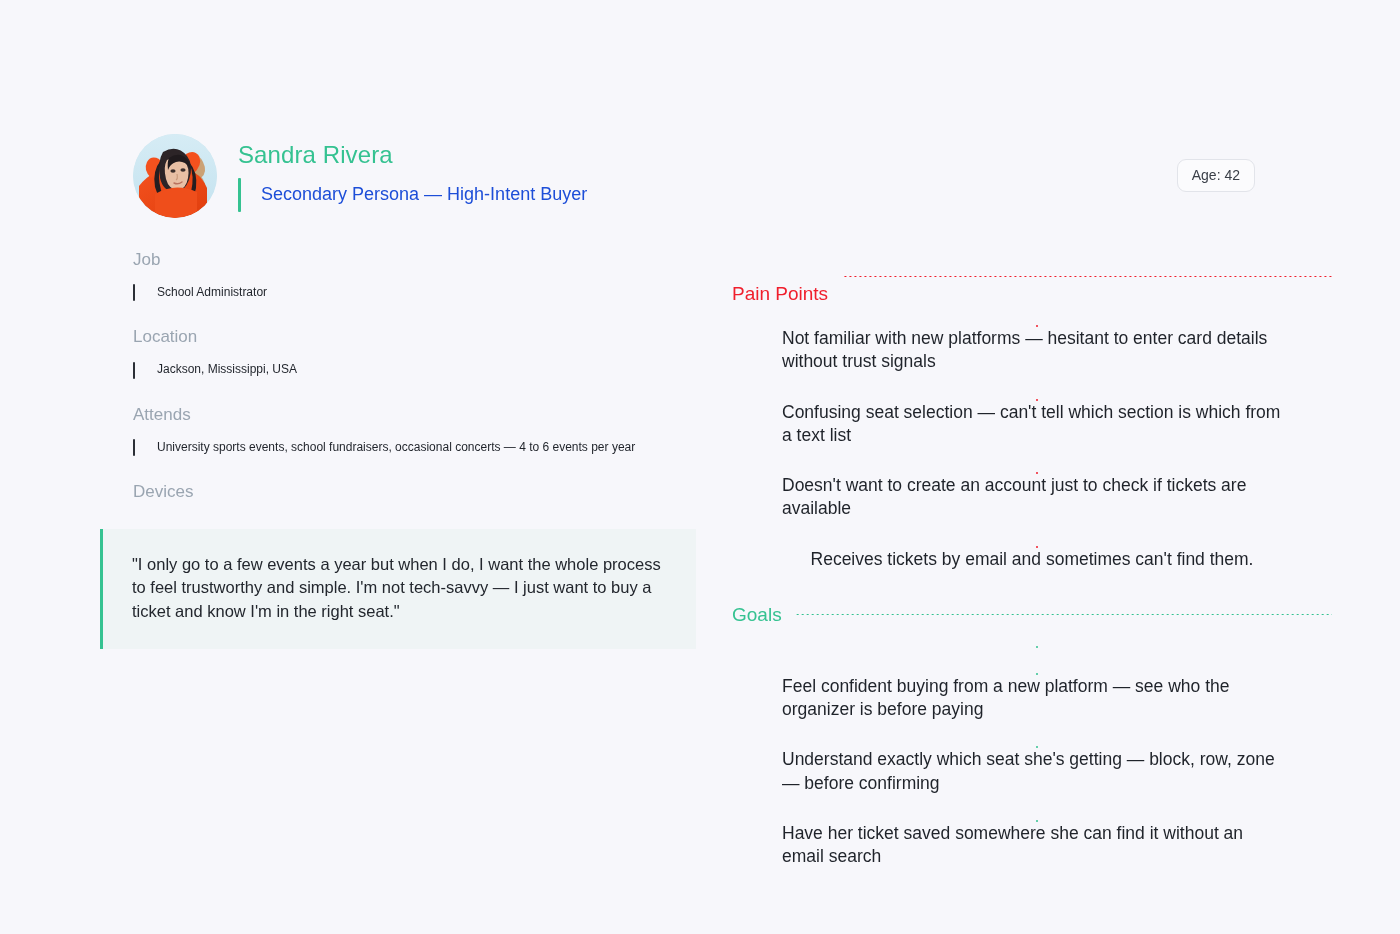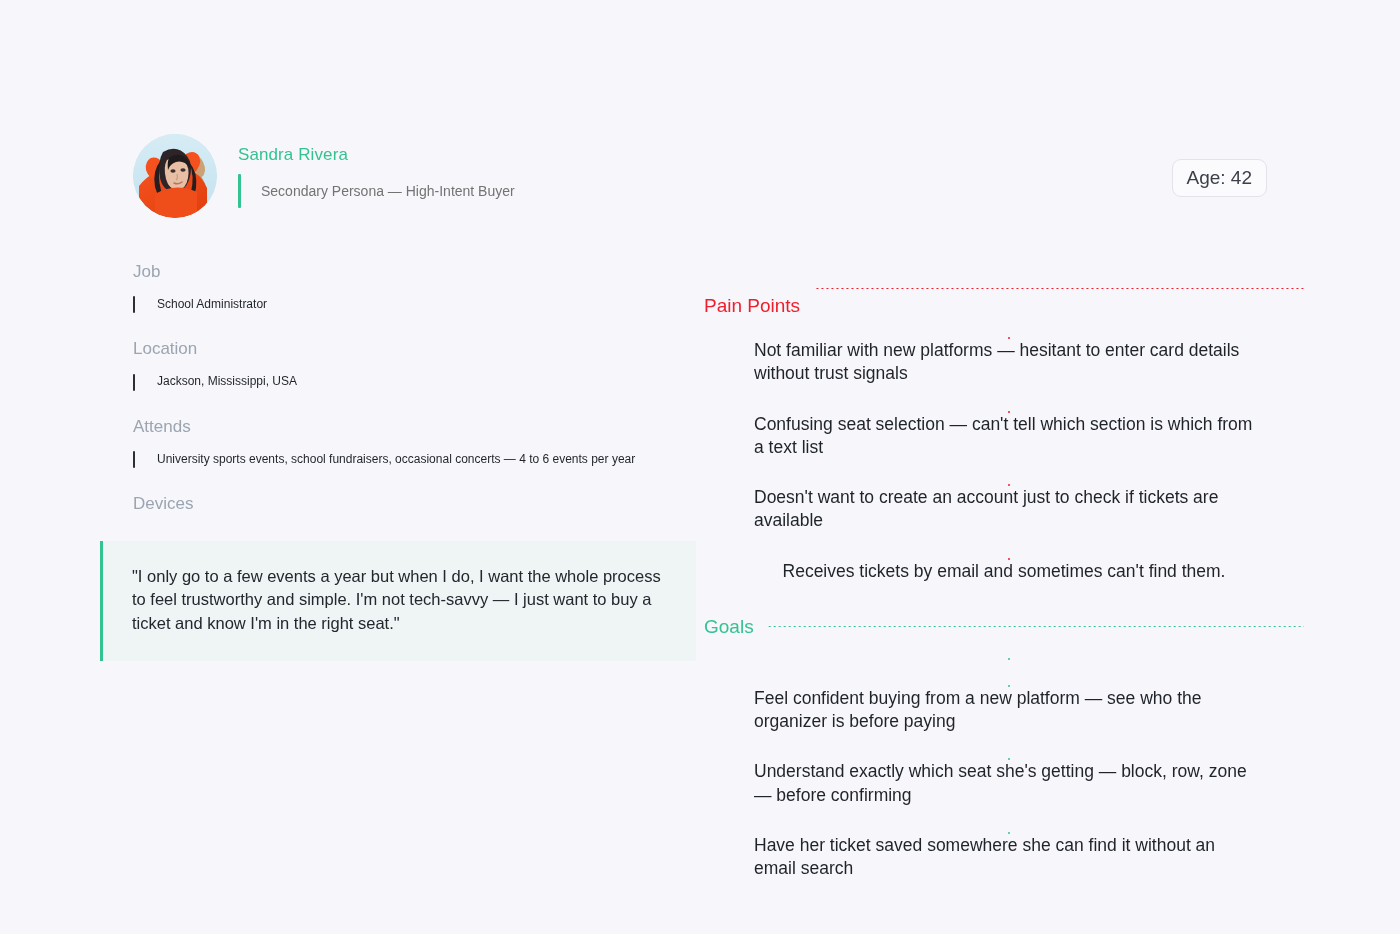--- a/index.html
+++ b/index.html
@@ -43,66 +43,67 @@
   }
   .avatar svg { display: block; width: 84px; height: 84px; }
 
   .identity {
     margin-left: 21px;
     display: flex;
     flex-direction: column;
     justify-content: center;
   }
   .persona-name {
-    font-size: 17px;
+    font-size: 24px;
     color: #35C291;
     letter-spacing: 0.1px;
     line-height: 1.25;
     margin-bottom: 2px;
   }
   .subtitle-row {
     display: flex;
     align-items: center;
     margin-top: 6px;
   }
   .subtitle-bar {
     width: 3px;
     height: 34px;
     background: #35C291;
     border-radius: 1px;
     margin-right: 20px;
     flex: 0 0 3px;
   }
   .persona-subtitle {
-    font-size: 14px;
-    color: #737373;
+    font-size: 18px;
+    color: #1d4ed8;
     line-height: 1.3;
   }
 
   .age-badge {
     position: absolute;
-    right: 0;
+    right: 12px;
     top: 26px;
     border: 1px solid #E2E4EA;
     background: #FBFBFD;
     border-radius: 9px;
     padding: 8px 14px 9px;
-    font-size: 19px;
+    font-size: 14px;
     color: #3A3F48;
     line-height: 1;
     white-space: nowrap;
   }
 
   
   .columns {
     position: absolute;
     left: 0;
-    top: 262px;
+    top: 250px;
     width: 1400px;
     display: flex;
+    gap: 28px;
   }
   .col-left {
     width: 600px;
     margin-left: 100px;
     padding-left: 33px;
   }
   .col-right {
     width: 600px;
     margin-left: 4px;
   }

